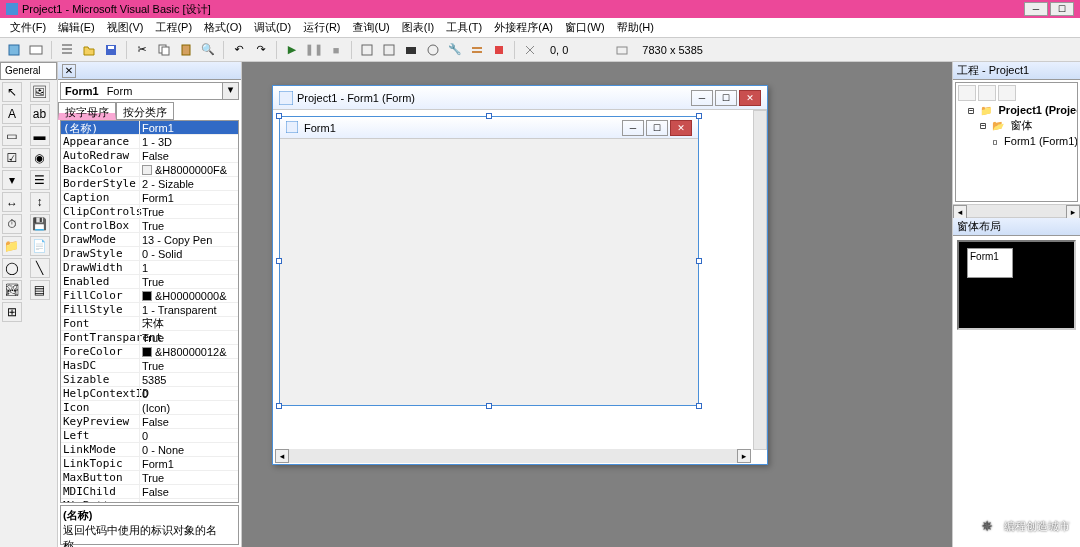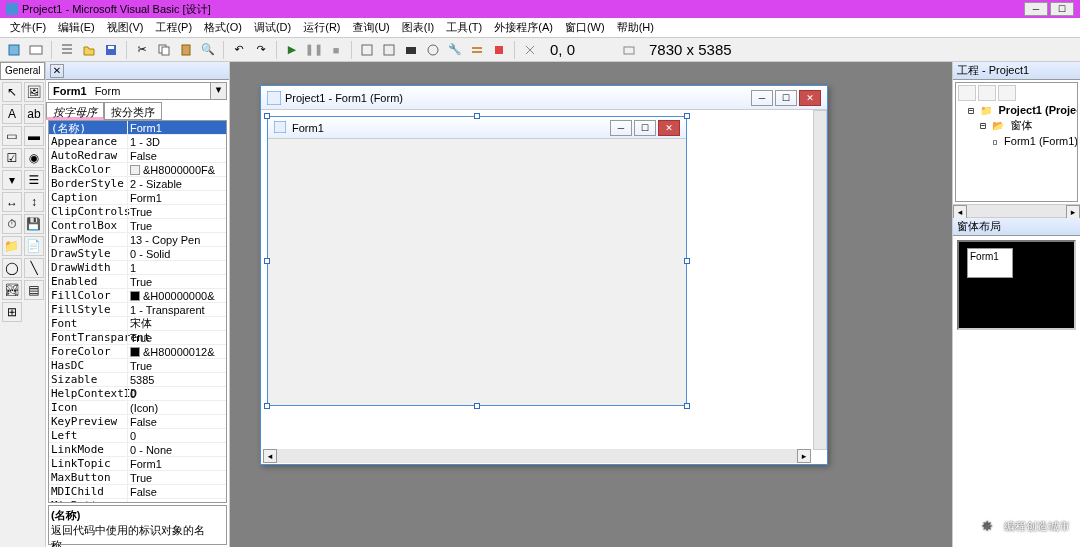--- a/index.html
+++ b/index.html
@@ -1,53 +1,53 @@
 <!DOCTYPE html>
 <html><head>
 <meta charset="utf-8">
 <style>
 * { box-sizing: border-box; margin: 0; padding: 0; font-family: "SimSun", "宋体", Arial, sans-serif; font-size: 11px; }
 body { width: 1080px; height: 547px; background: #fff; overflow: hidden; position: relative; }
-.titlebar { height: 18px; background: #d946ef; padding: 2px 6px; display: flex; align-items: center; }
+.titlebar { height: 18px; background: #ec4899; padding: 2px 6px; display: flex; align-items: center; }
 .titlebar-icon { width: 12px; height: 12px; margin-right: 4px; display: inline-block; }
 .titlebar-text { font-size: 11px; }
 .titlebar-right { margin-left: auto; display: flex; gap: 2px; }
 .win-btn { width: 24px; height: 14px; border: 1px solid #999; background: #eee; display: flex; align-items: center; justify-content: center; font-size: 9px; cursor: pointer; }
 .menubar { height: 20px; background: #fff; display: flex; align-items: center; padding: 0 4px; border-bottom: 1px solid #ccc; }
 .menu-item { padding: 2px 6px; cursor: pointer; }
 .toolbar { height: 24px; background: #f0f0f0; border-bottom: 1px solid #ccc; display: flex; align-items: center; padding: 0 4px; gap: 2px; }
 .tb-btn { width: 20px; height: 20px; border: 1px solid transparent; display: flex; align-items: center; justify-content: center; cursor: pointer; }
 .tb-sep { width: 1px; height: 18px; background: #ccc; margin: 0 3px; }
-.tb-text { margin-left: 8px; font-size: 15px; }
+.tb-text { margin-left: 8px; font-size: 11px; }
 .main { display: flex; height: calc(100% - 62px); }
-.left-col { width: 46px; background: #f0f0f0; border-right: 1px solid #ccc; }
+.left-col { width: 58px; background: #f0f0f0; border-right: 1px solid #ccc; }
 .general-tab { height: 18px; padding: 2px 4px; border: 1px solid #999; background: #fff; font-size: 10px; }
 .tool-grid { display: grid; grid-template-columns: 1fr 1fr; gap: 2px; padding: 2px; }
 .tool-cell { width: 20px; height: 20px; border: 1px solid #ccc; display: flex; align-items: center; justify-content: center; cursor: pointer; font-size: 12px; }
 .props-panel { width: 184px; border-right: 1px solid #ccc; display: flex; flex-direction: column; }
 .panel-header { height: 18px; background: linear-gradient(#e8f0fe,#d0e0f8); border-bottom: 1px solid #999; display: flex; align-items: center; padding: 0 4px; }
 .panel-title { flex: 1; font-size: 11px; }
 .panel-close { width: 14px; height: 14px; border: 1px solid #999; text-align: center; line-height: 12px; cursor: pointer; font-size: 10px; }
 .combo { height: 18px; border: 1px solid #999; margin: 2px; display: flex; }
 .combo-name { padding: 2px 4px; font-weight: bold; }
 .combo-type { padding: 2px 4px; }
 .combo-arrow { margin-left: auto; width: 16px; background: #eee; border-left: 1px solid #999; text-align: center; cursor: pointer; }
 .tabs { display: flex; height: 18px; }
 .tab { padding: 2px 6px; border: 1px solid #999; background: #fff; cursor: pointer; font-size: 11px; }
-.tab.active { border-bottom: 3px solid #f9a8d4; font-style: italic; }
+.tab.active { border-bottom: 7px solid #f9a8d4; }
 .prop-grid { flex: 1; overflow-y: auto; border: 1px solid #999; margin: 0 2px; }
 .prop-row { display: flex; height: 14px; font-size: 11px; border-bottom: 1px solid #eee; }
 .prop-row.sel { background: #316ac5; color: #fff; }
 .prop-name { width: 78px; padding: 0 2px; font-family: "SimSun", monospace; white-space: nowrap; }
 .prop-val { flex: 1; padding: 0 2px; font-family: "SimSun", monospace; border-left: 1px solid #eee; white-space: nowrap; display: flex; align-items: center; gap: 3px; }
 .color-sw { width: 10px; height: 10px; border: 1px solid #999; display: inline-block; }
 .prop-desc { height: 40px; border: 1px solid #999; margin: 2px; padding: 2px; font-size: 11px; }
 .prop-desc-title { font-weight: bold; }
 .center { flex: 1; background: #808080; position: relative; }
-.mdi-outer { position: absolute; left: 30px; top: 23px; width: 568px; height: 380px; background: #fff; border: 1px solid #4a90d9; box-shadow: 2px 2px 6px rgba(0,0,0,0.3); }
+.mdi-outer { position: absolute; left: 30px; top: 23px; width: 496px; height: 380px; background: #fff; border: 1px solid #4a90d9; box-shadow: 2px 2px 6px rgba(0,0,0,0.3); }
 .mdi-title { height: 24px; background: linear-gradient(#fff,#e8f0fe); border-bottom: 1px solid #ccc; display: flex; align-items: center; padding: 0 6px; }
 .mdi-title-icon { width: 14px; height: 14px; margin-right: 4px; }
 .mdi-buttons { margin-left: auto; display: flex; gap: 2px; }
 .mdi-btn { width: 22px; height: 16px; border: 1px solid #999; display: flex; align-items: center; justify-content: center; font-size: 9px; cursor: pointer; }
 .close-red { background: #c94f4f; color: #fff; border-color: #a03333; }
 .design-area { position: relative; height: calc(100% - 24px); background: #fff; overflow: hidden; }
 .form-win { position: absolute; left: 6px; top: 6px; width: 420px; height: 290px; border: 1px solid #4a90d9; background: #f0f0f0; }
 .form-title { height: 22px; background: linear-gradient(#fff,#e8f0fe); display: flex; align-items: center; padding: 0 6px; border-bottom: 1px solid #ccc; }
 .form-body { height: calc(100% - 22px); background-image: radial-gradient(#888 0.5px, transparent 0.5px); background-size: 8px 8px; background-color: #f0f0f0; }
 .handle { width: 6px; height: 6px; background: #fff; border: 1px solid #316ac5; position: absolute; }

